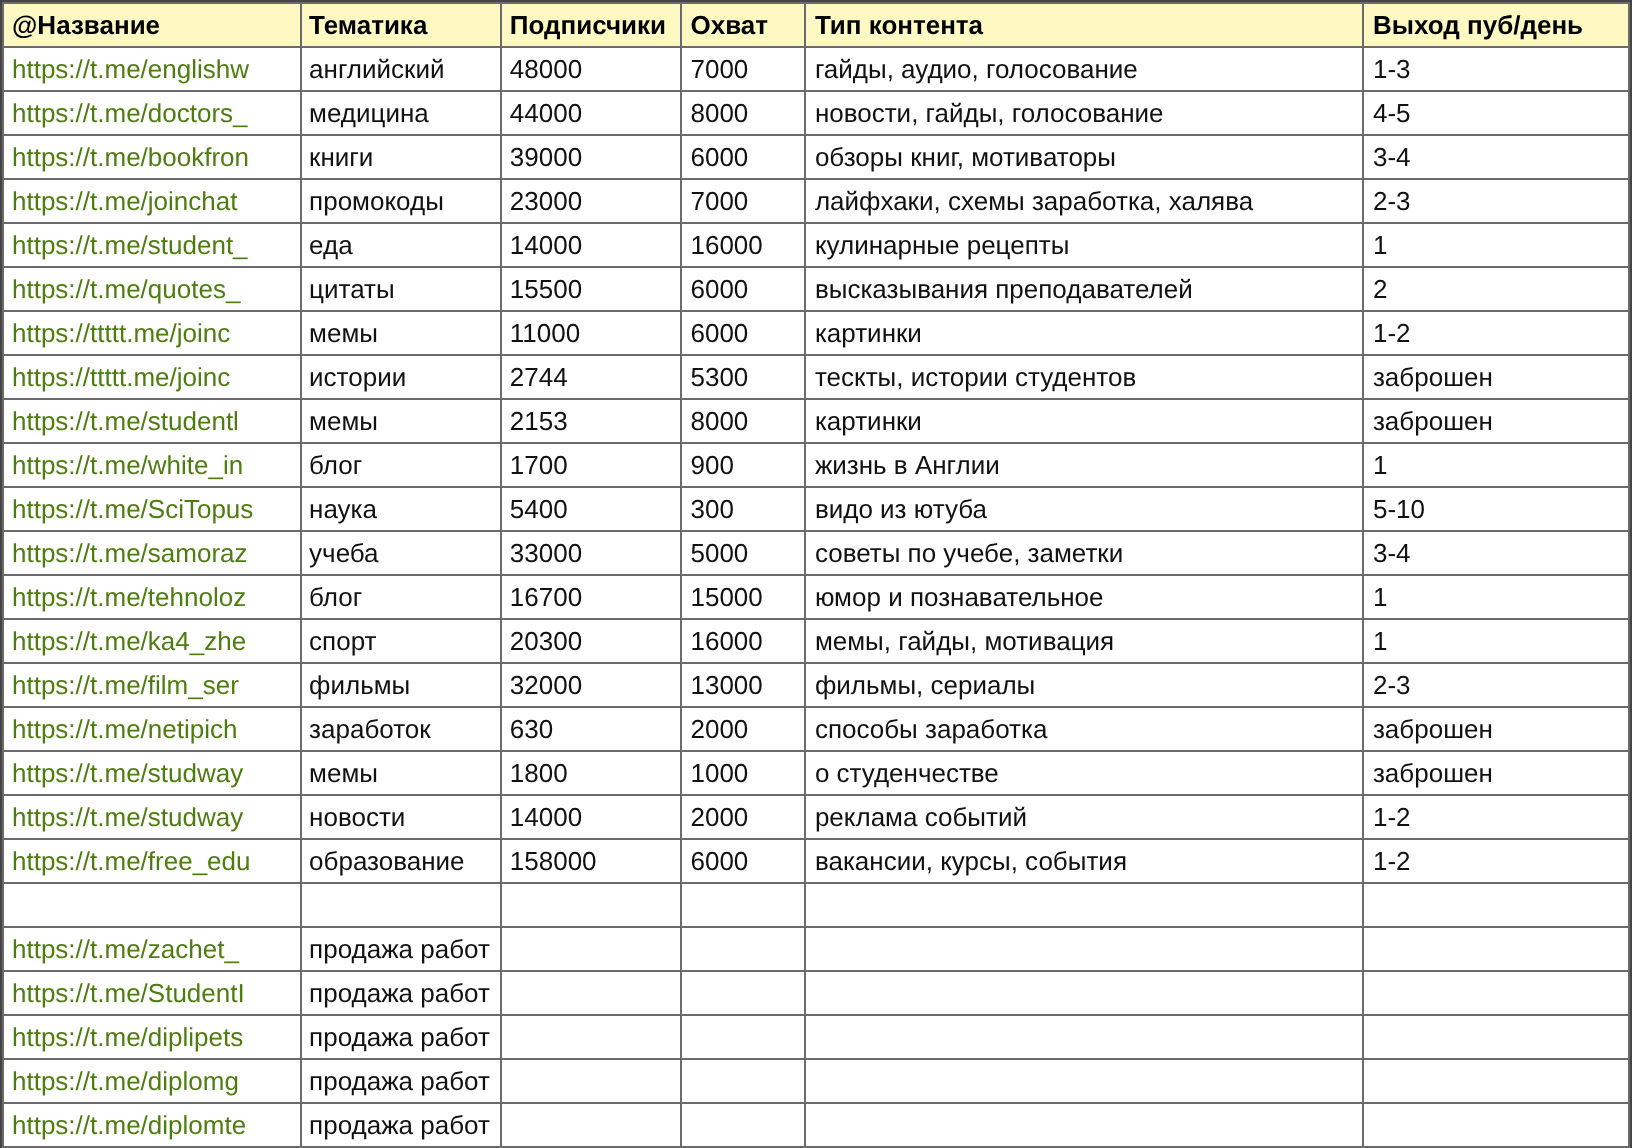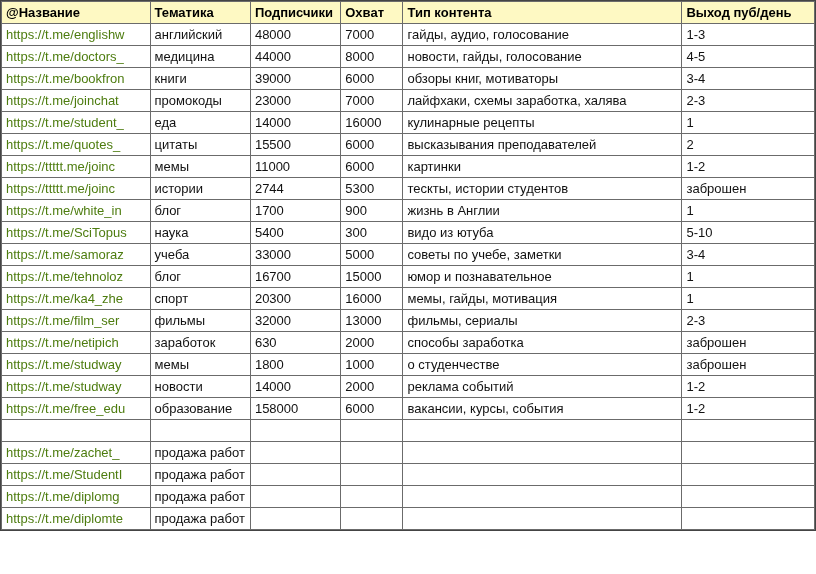--- a/index.html
+++ b/index.html
@@ -124,20 +124,28 @@
         </tr>
         <tr>
           <td class="url">https://ttttt.me/joinc</td>
           <td>истории</td>
           <td>2744</td>
           <td>5300</td>
           <td>тескты, истории студентов</td>
           <td>заброшен</td>
         </tr>
         <tr>
+          <td class="url">https://t.me/studentl</td>
+          <td>мемы</td>
+          <td>2153</td>
+          <td>8000</td>
+          <td>картинки</td>
+          <td>заброшен</td>
+        </tr>
+        <tr>
           <td class="url">https://t.me/white_in</td>
           <td>блог</td>
           <td>1700</td>
           <td>900</td>
           <td>жизнь в Англии</td>
           <td>1</td>
         </tr>
         <tr>
           <td class="url">https://t.me/SciTopus</td>
           <td>наука</td>
@@ -228,20 +236,28 @@
         </tr>
         <tr>
           <td class="url">https://t.me/StudentI</td>
           <td>продажа работ</td>
           <td></td>
           <td></td>
           <td></td>
           <td></td>
         </tr>
         <tr>
+          <td class="url">https://t.me/diplipets</td>
+          <td>продажа работ</td>
+          <td></td>
+          <td></td>
+          <td></td>
+          <td></td>
+        </tr>
+        <tr>
           <td class="url">https://t.me/diplomg</td>
           <td>продажа работ</td>
           <td></td>
           <td></td>
           <td></td>
           <td></td>
         </tr>
         <tr>
           <td class="url">https://t.me/diplomte</td>
           <td>продажа работ</td>

